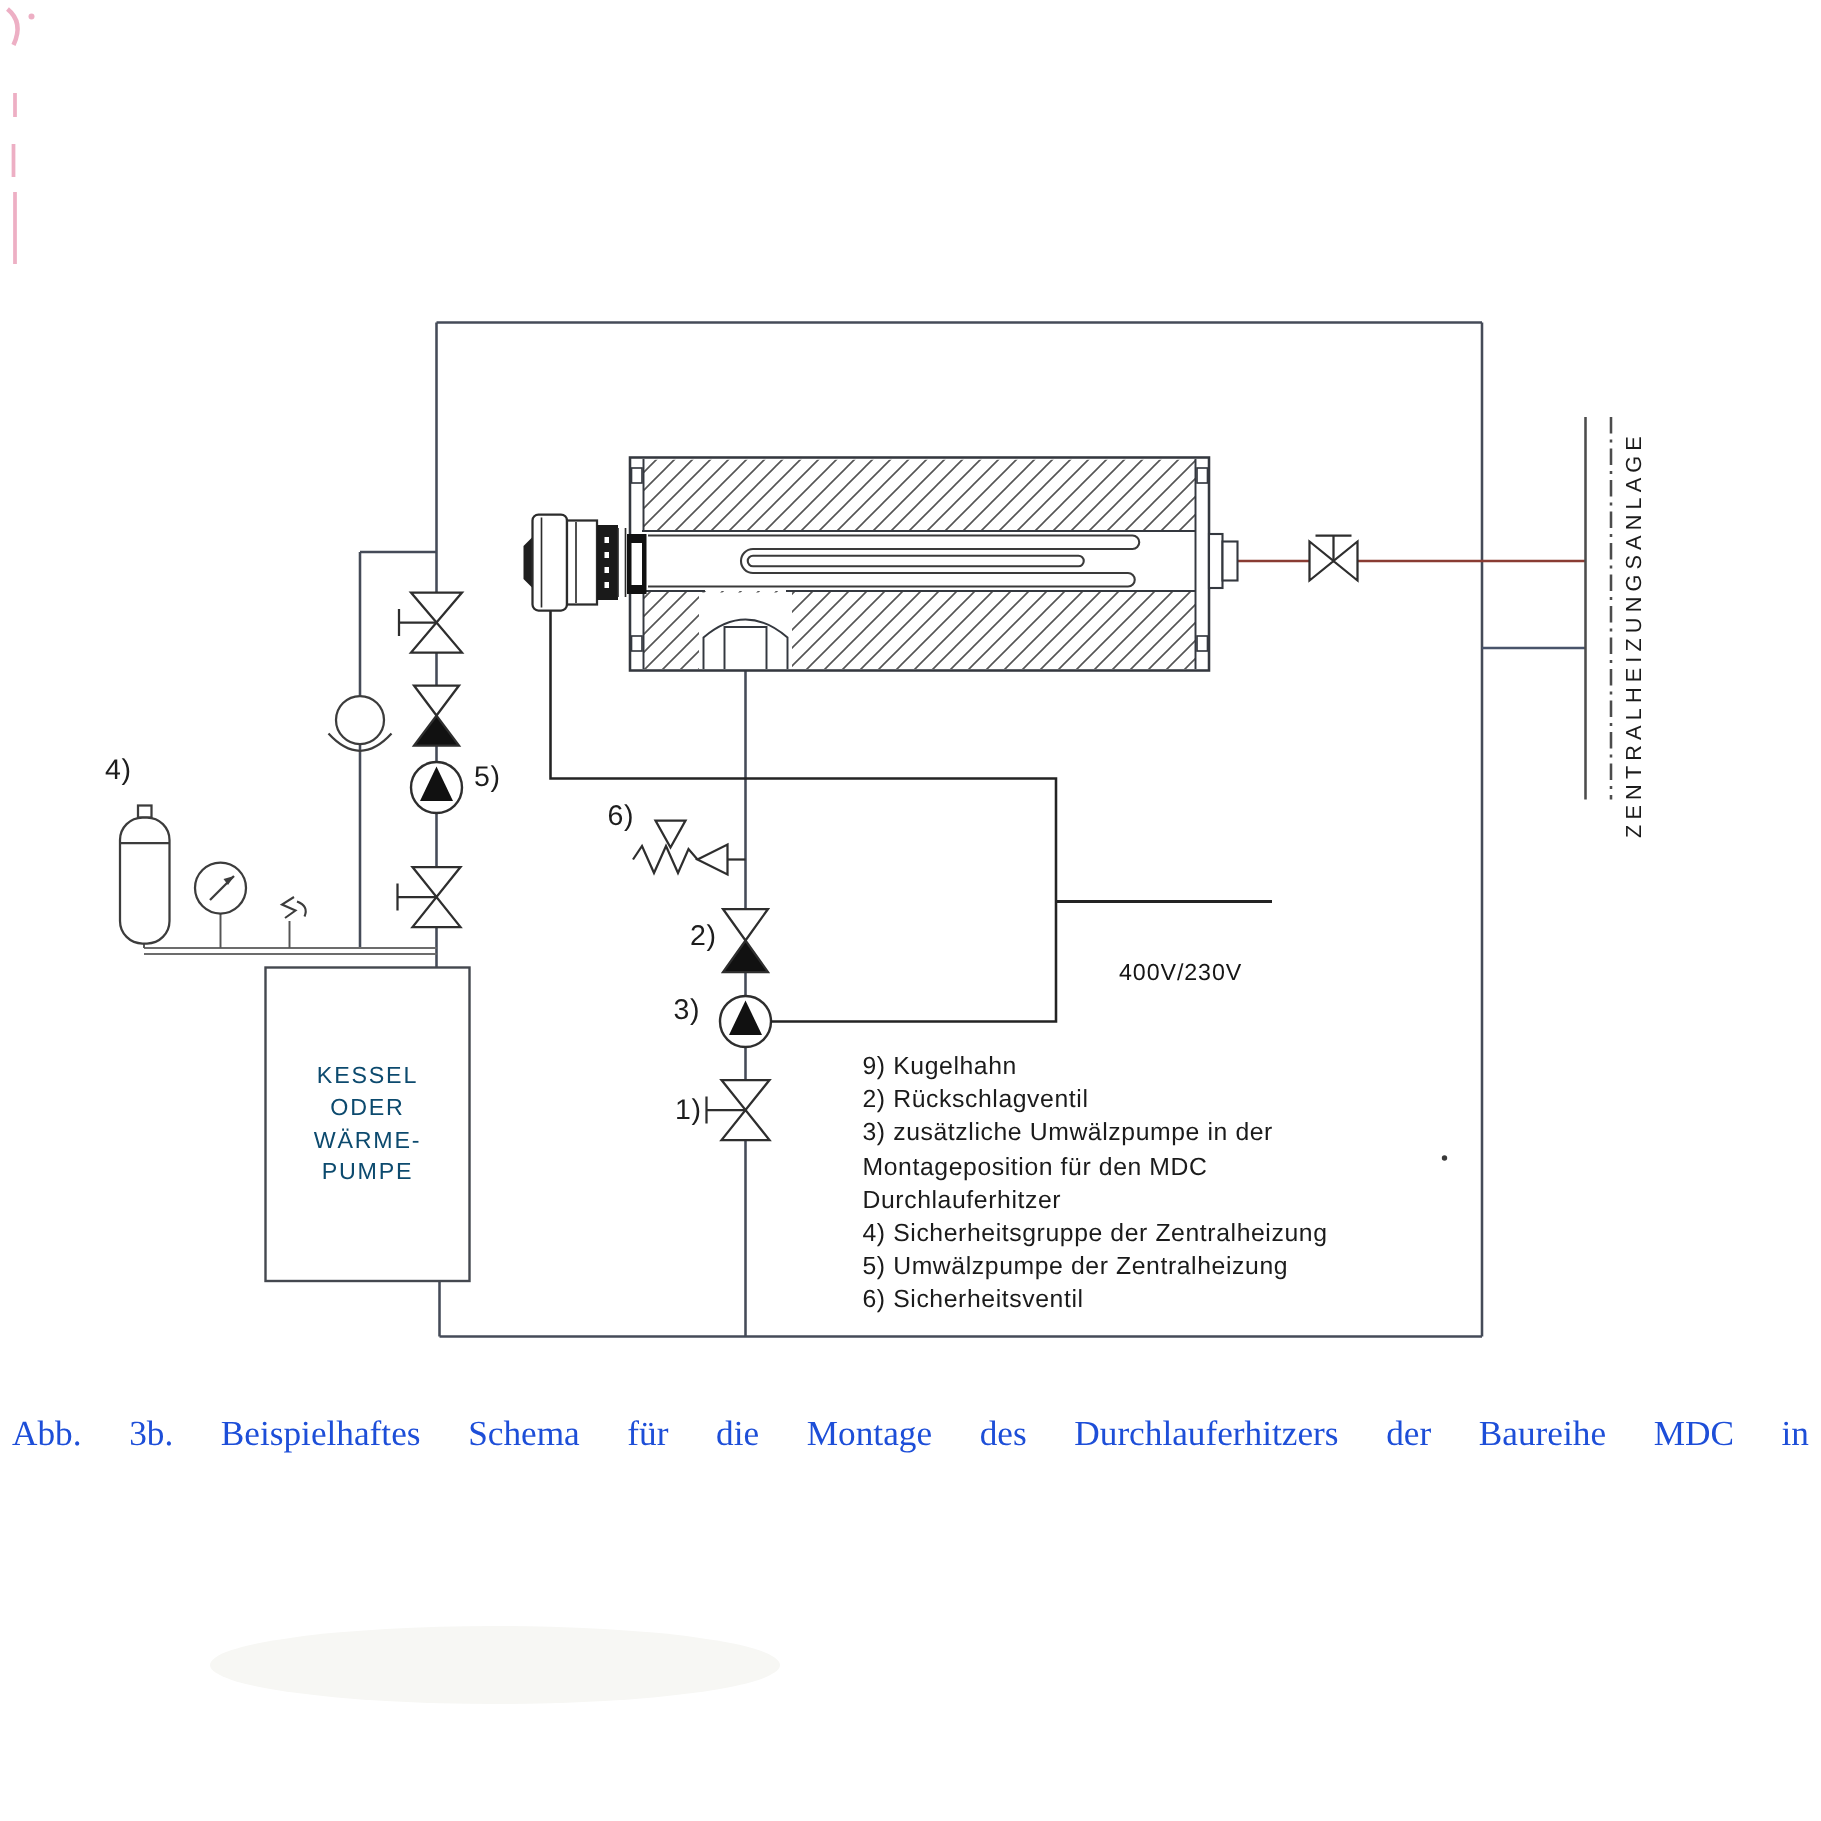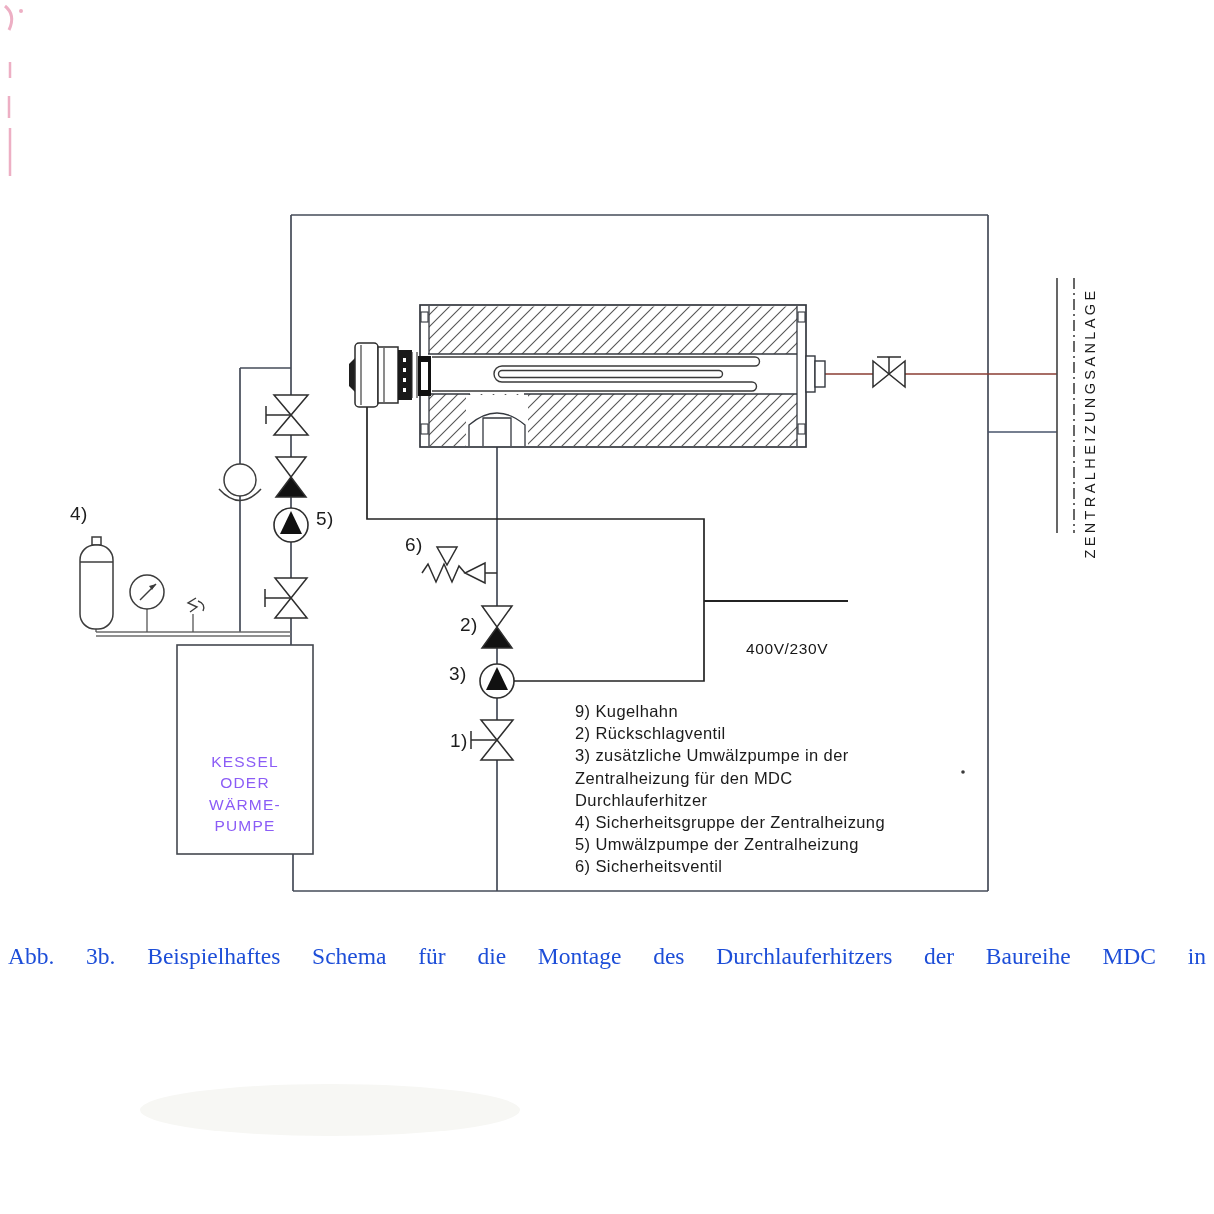--- a/index.html
+++ b/index.html
@@ -3,21 +3,21 @@
 <meta charset="utf-8">
 <style>
   html,body{margin:0;padding:0;background:#ffffff;}
   .stage{position:relative;width:1214px;height:1214px;background:#ffffff;overflow:hidden;
          font-family:"Liberation Sans",sans-serif;color:#1c1c1c;}
   .art{position:absolute;left:0;top:0;width:1214px;height:1214px;}
   .lbl{position:absolute;font-size:19px;color:#1d1d1d;letter-spacing:.5px;}
   .voltage{position:absolute;left:746px;top:596px;font-size:15.5px;letter-spacing:.6px;color:#161616;margin-top:44px;}
   .boiler-text{position:absolute;left:177px;top:645px;width:136px;height:209px;
                display:flex;flex-direction:column;justify-content:center;align-items:center;
-               font-size:15.5px;line-height:21.5px;letter-spacing:1.2px;color:#8b5cf6;text-align:center;padding-top:0;margin-top:44px;}
+               font-size:15.5px;line-height:21.5px;letter-spacing:1.2px;color:#0c4a6e;text-align:center;padding-top:0;}
   .legend{position:absolute;left:575px;top:700px;font-size:16.5px;line-height:22.2px;
           letter-spacing:.4px;color:#1b1b1b;}
   .zentral{position:absolute;left:1090px;top:423px;transform:translate(-50%,-50%) rotate(-90deg);
            white-space:nowrap;font-size:14.5px;letter-spacing:3.4px;color:#1b1b1b;}
   .caption{position:absolute;left:8px;top:938px;width:1198px;
            font-family:"Liberation Serif",serif;font-size:23.5px;line-height:37px;color:#1d4ed8;}
   .caption .j{text-align:justify;text-align-last:justify;}
 </style>
 </head>
 <body>
@@ -203,21 +203,21 @@
     <div>KESSEL</div>
     <div>ODER</div>
     <div>WÄRME-</div>
     <div>PUMPE</div>
   </div>
 
   <div class="legend">
     <div>9) Kugelhahn</div>
     <div>2) Rückschlagventil</div>
     <div>3) zusätzliche Umwälzpumpe in der</div>
-    <div>Zentralheizung für den MDC</div>
+    <div>Montageposition für den MDC</div>
     <div>Durchlauferhitzer</div>
     <div>4) Sicherheitsgruppe der Zentralheizung</div>
     <div>5) Umwälzpumpe der Zentralheizung</div>
     <div>6) Sicherheitsventil</div>
   </div>
 
   <div class="zentral">ZENTRALHEIZUNGSANLAGE</div>
 
   <div class="caption">
     <div class="j">Abb. 3b. Beispielhaftes Schema für die Montage des Durchlauferhitzers der Baureihe MDC in</div>

